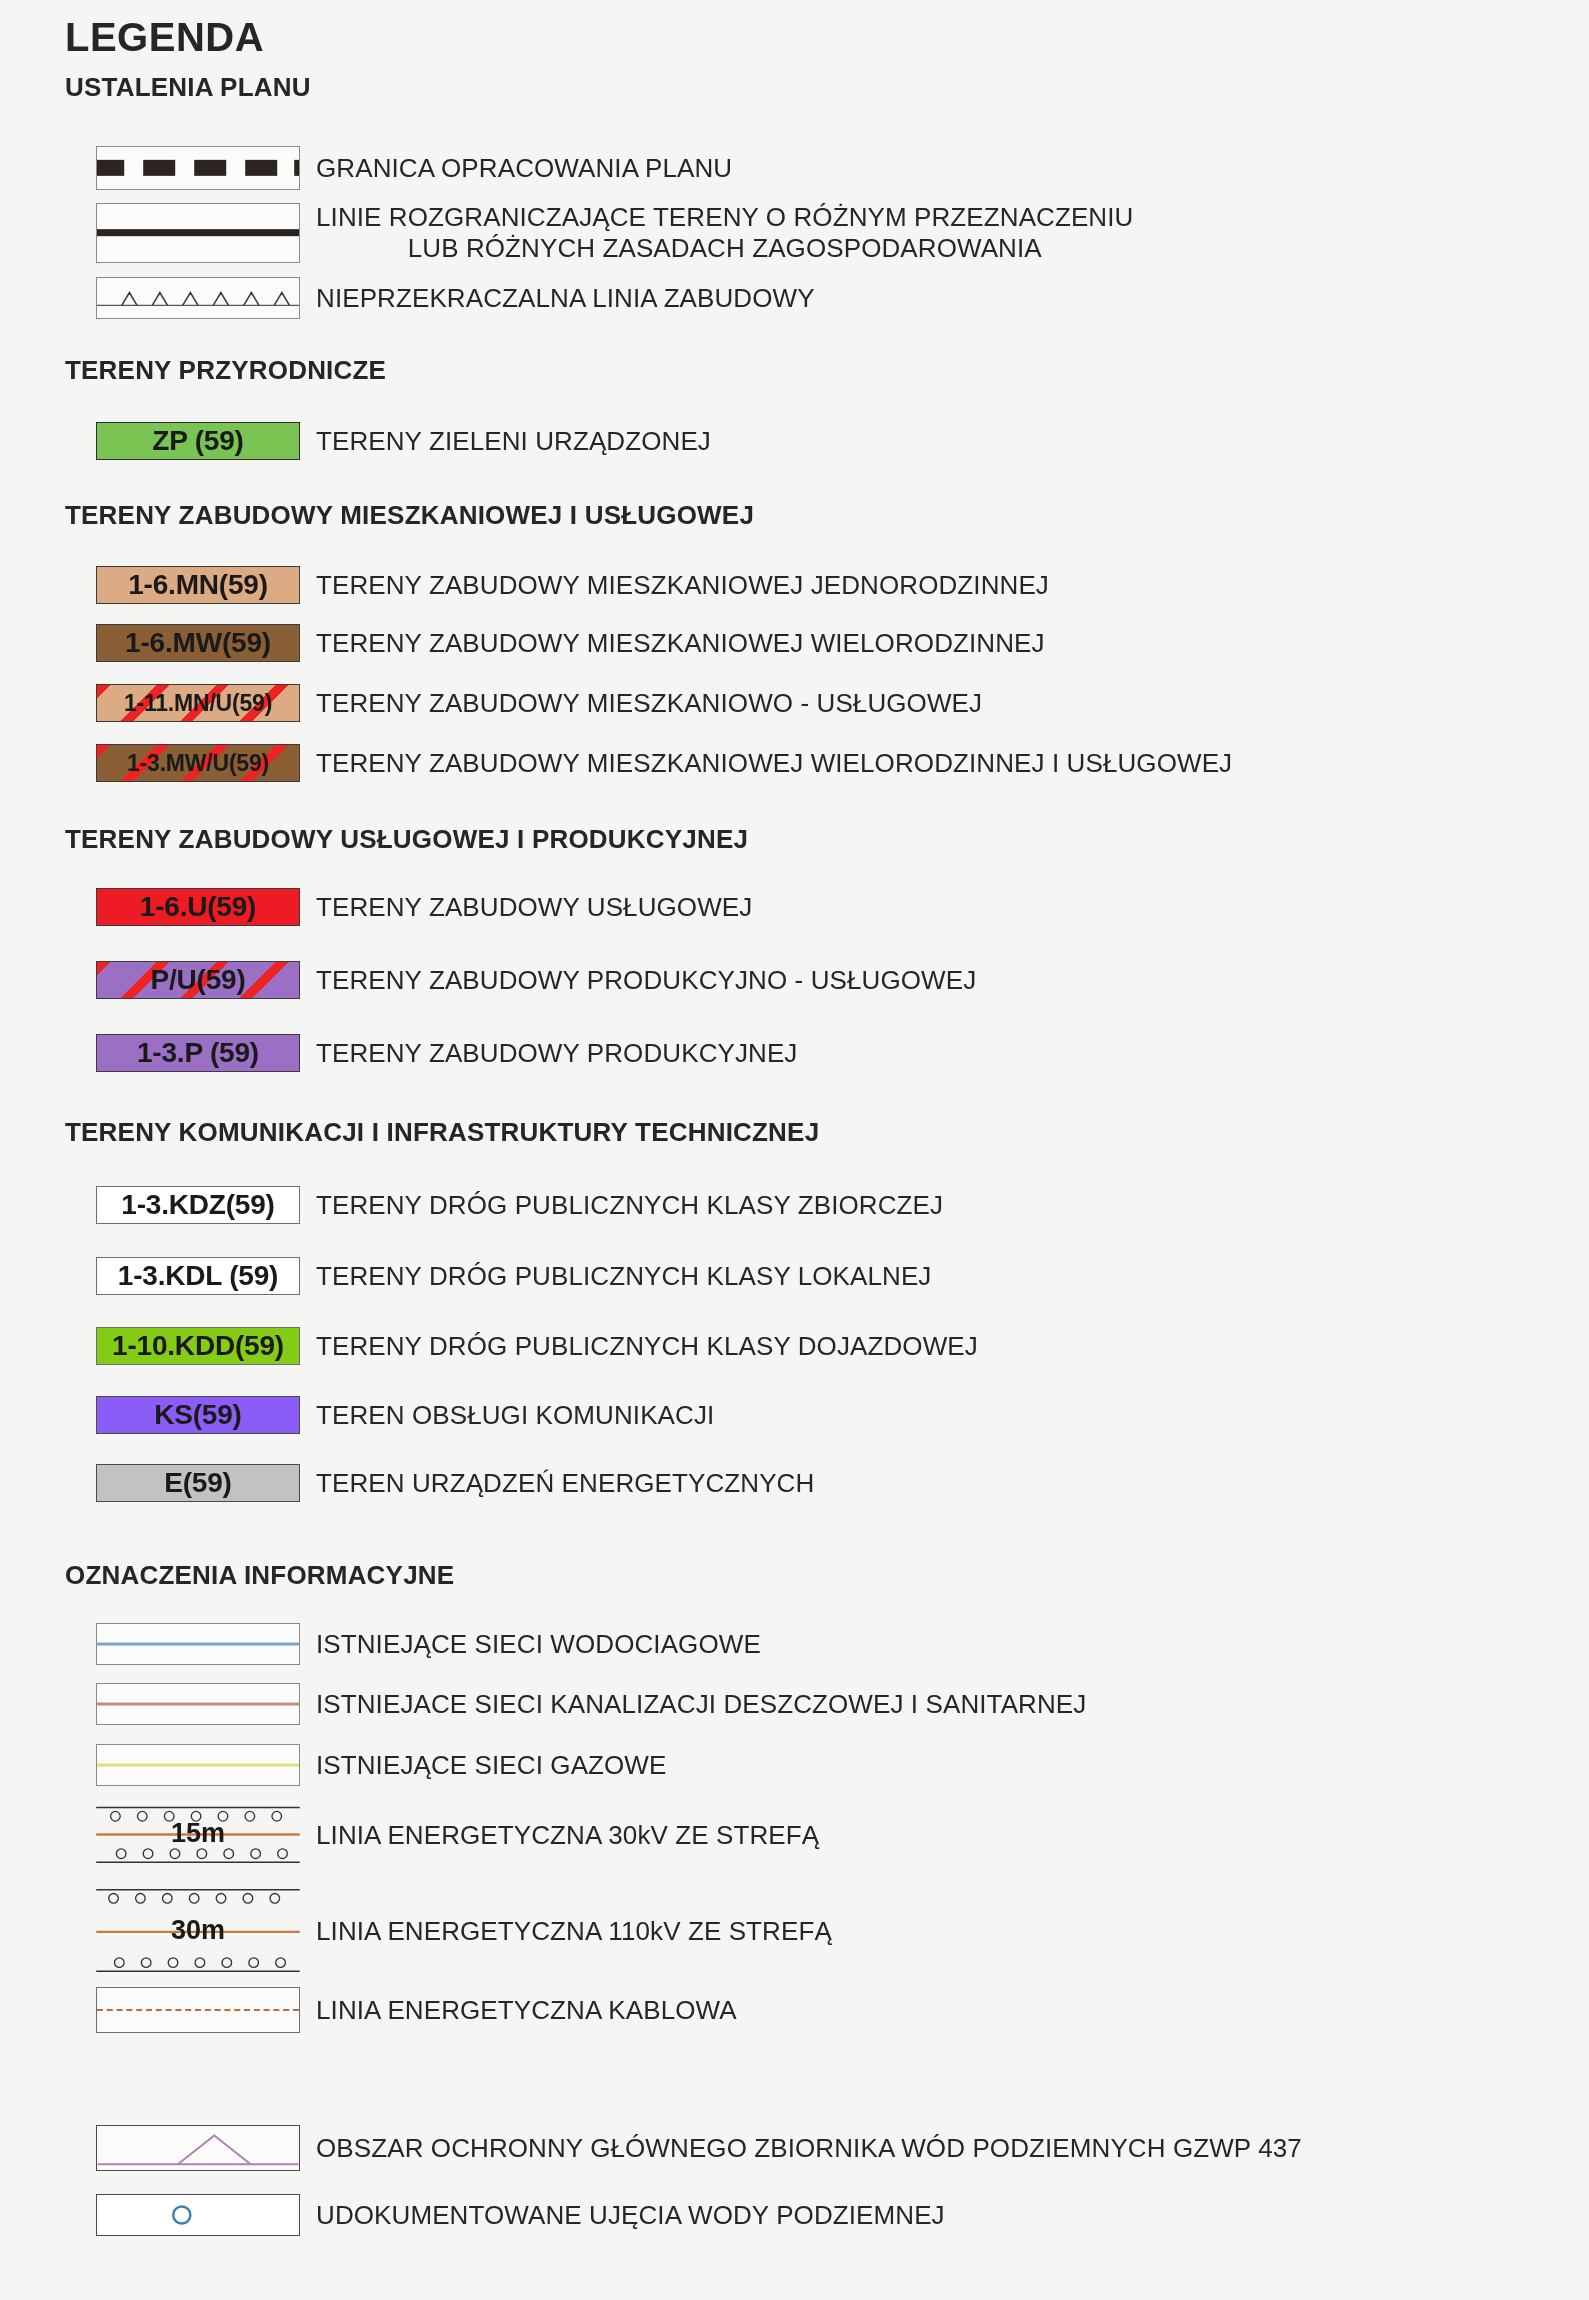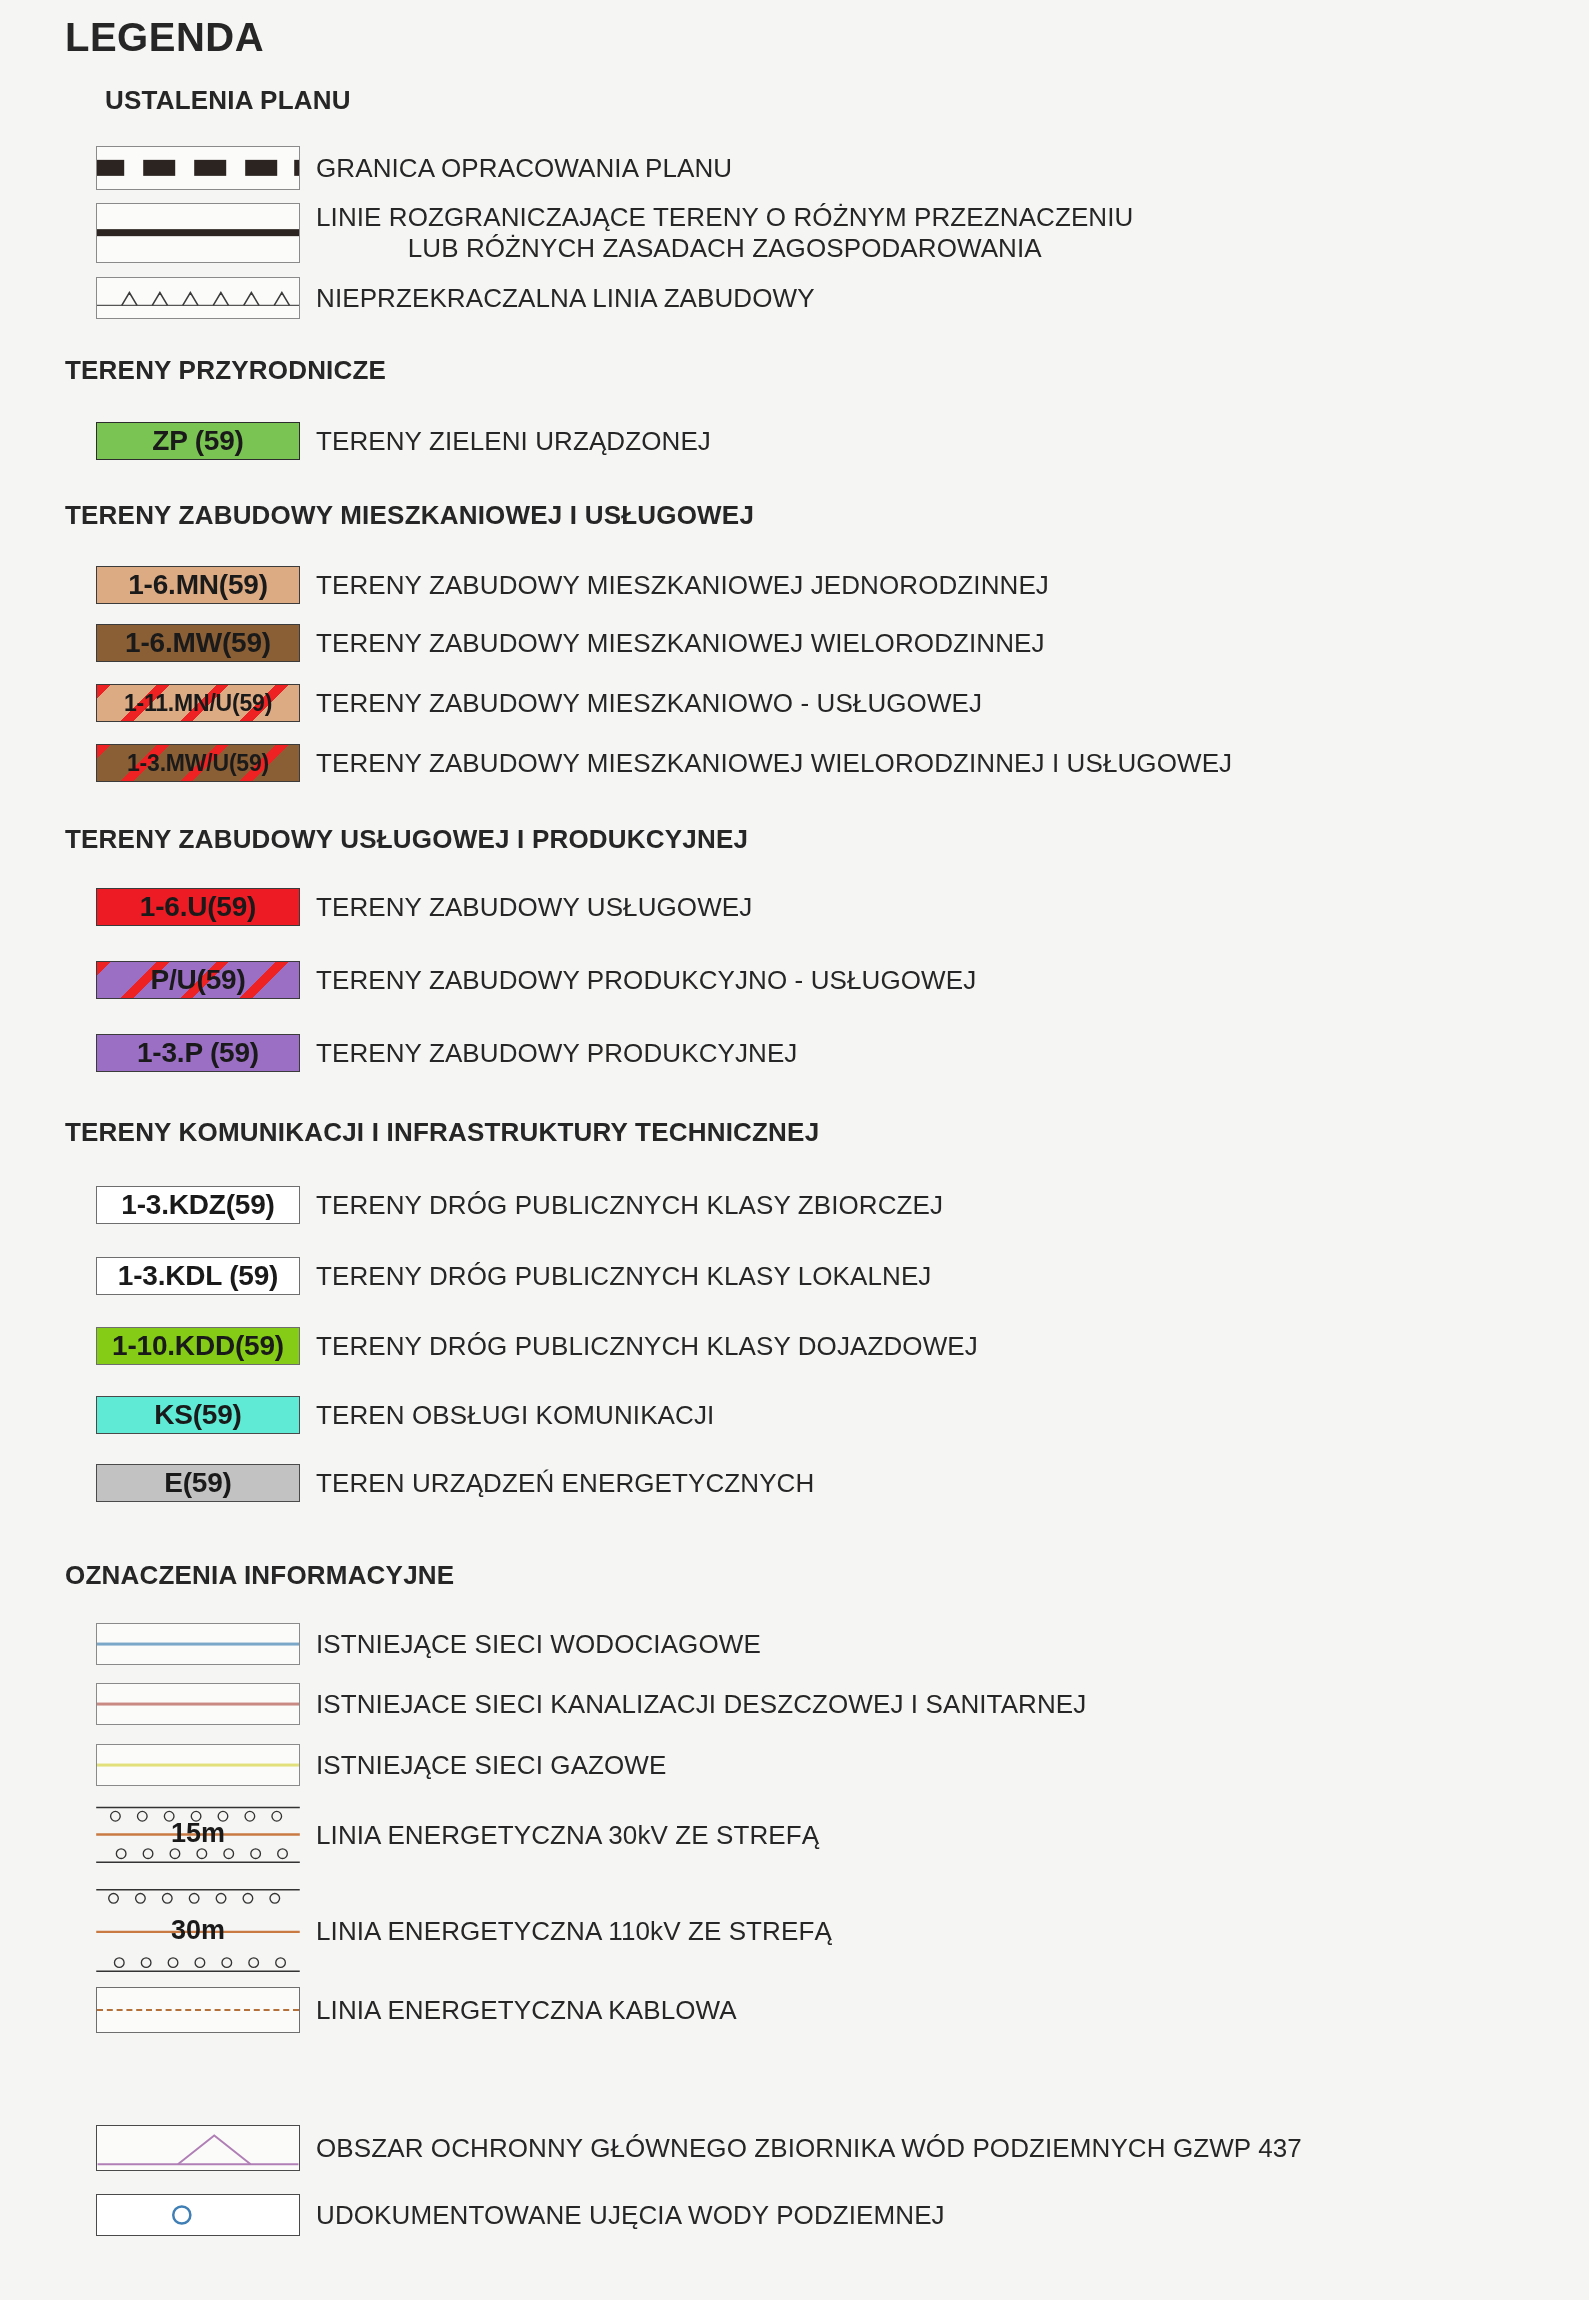--- a/index.html
+++ b/index.html
@@ -150,21 +150,21 @@
     z-index: 4;
     line-height: 1;
   }
 </style>
 </head>
 <body>
 
 <div class="page">
   <div class="legend-title">LEGENDA</div>
 
-  <div style="position:absolute; left:65px; top:85px;margin-left:40px;" class="section-head">USTALENIA PLANU</div>
+  <div style="position:absolute; left:65px; top:72px;" class="section-head">USTALENIA PLANU</div>
 
   <div style="position:absolute; left:58px; top:146px;" class="row">
     <div class="sym-cell">
       <div class="lbox">
         <div class="dashline"></div>
       </div>
     </div>
     <div class="row-label">GRANICA OPRACOWANIA PLANU</div>
   </div>
 
@@ -297,21 +297,21 @@
     <div class="sym-cell">
       <div class="sbox" style="background:#84cc16; border-color:#6e6e6e;">
         <span class="code">1-10.KDD(59)</span>
       </div>
     </div>
     <div class="row-label">TERENY DRÓG PUBLICZNYCH KLASY DOJAZDOWEJ</div>
   </div>
 
   <div style="position:absolute; left:58px; top:1396px;" class="row">
     <div class="sym-cell">
-      <div class="sbox" style="background:#5eead4; border-color:#4a4a4a;">
+      <div class="sbox" style="background:#8b5cf6; border-color:#4a4a4a;">
         <span class="code">KS(59)</span>
       </div>
     </div>
     <div class="row-label">TEREN OBSŁUGI KOMUNIKACJI</div>
   </div>
 
   <div style="position:absolute; left:58px; top:1464px;" class="row">
     <div class="sym-cell">
       <div class="sbox" style="background:#c2c2c2; border-color:#4a4a4a;">
         <span class="code">E(59)</span>

